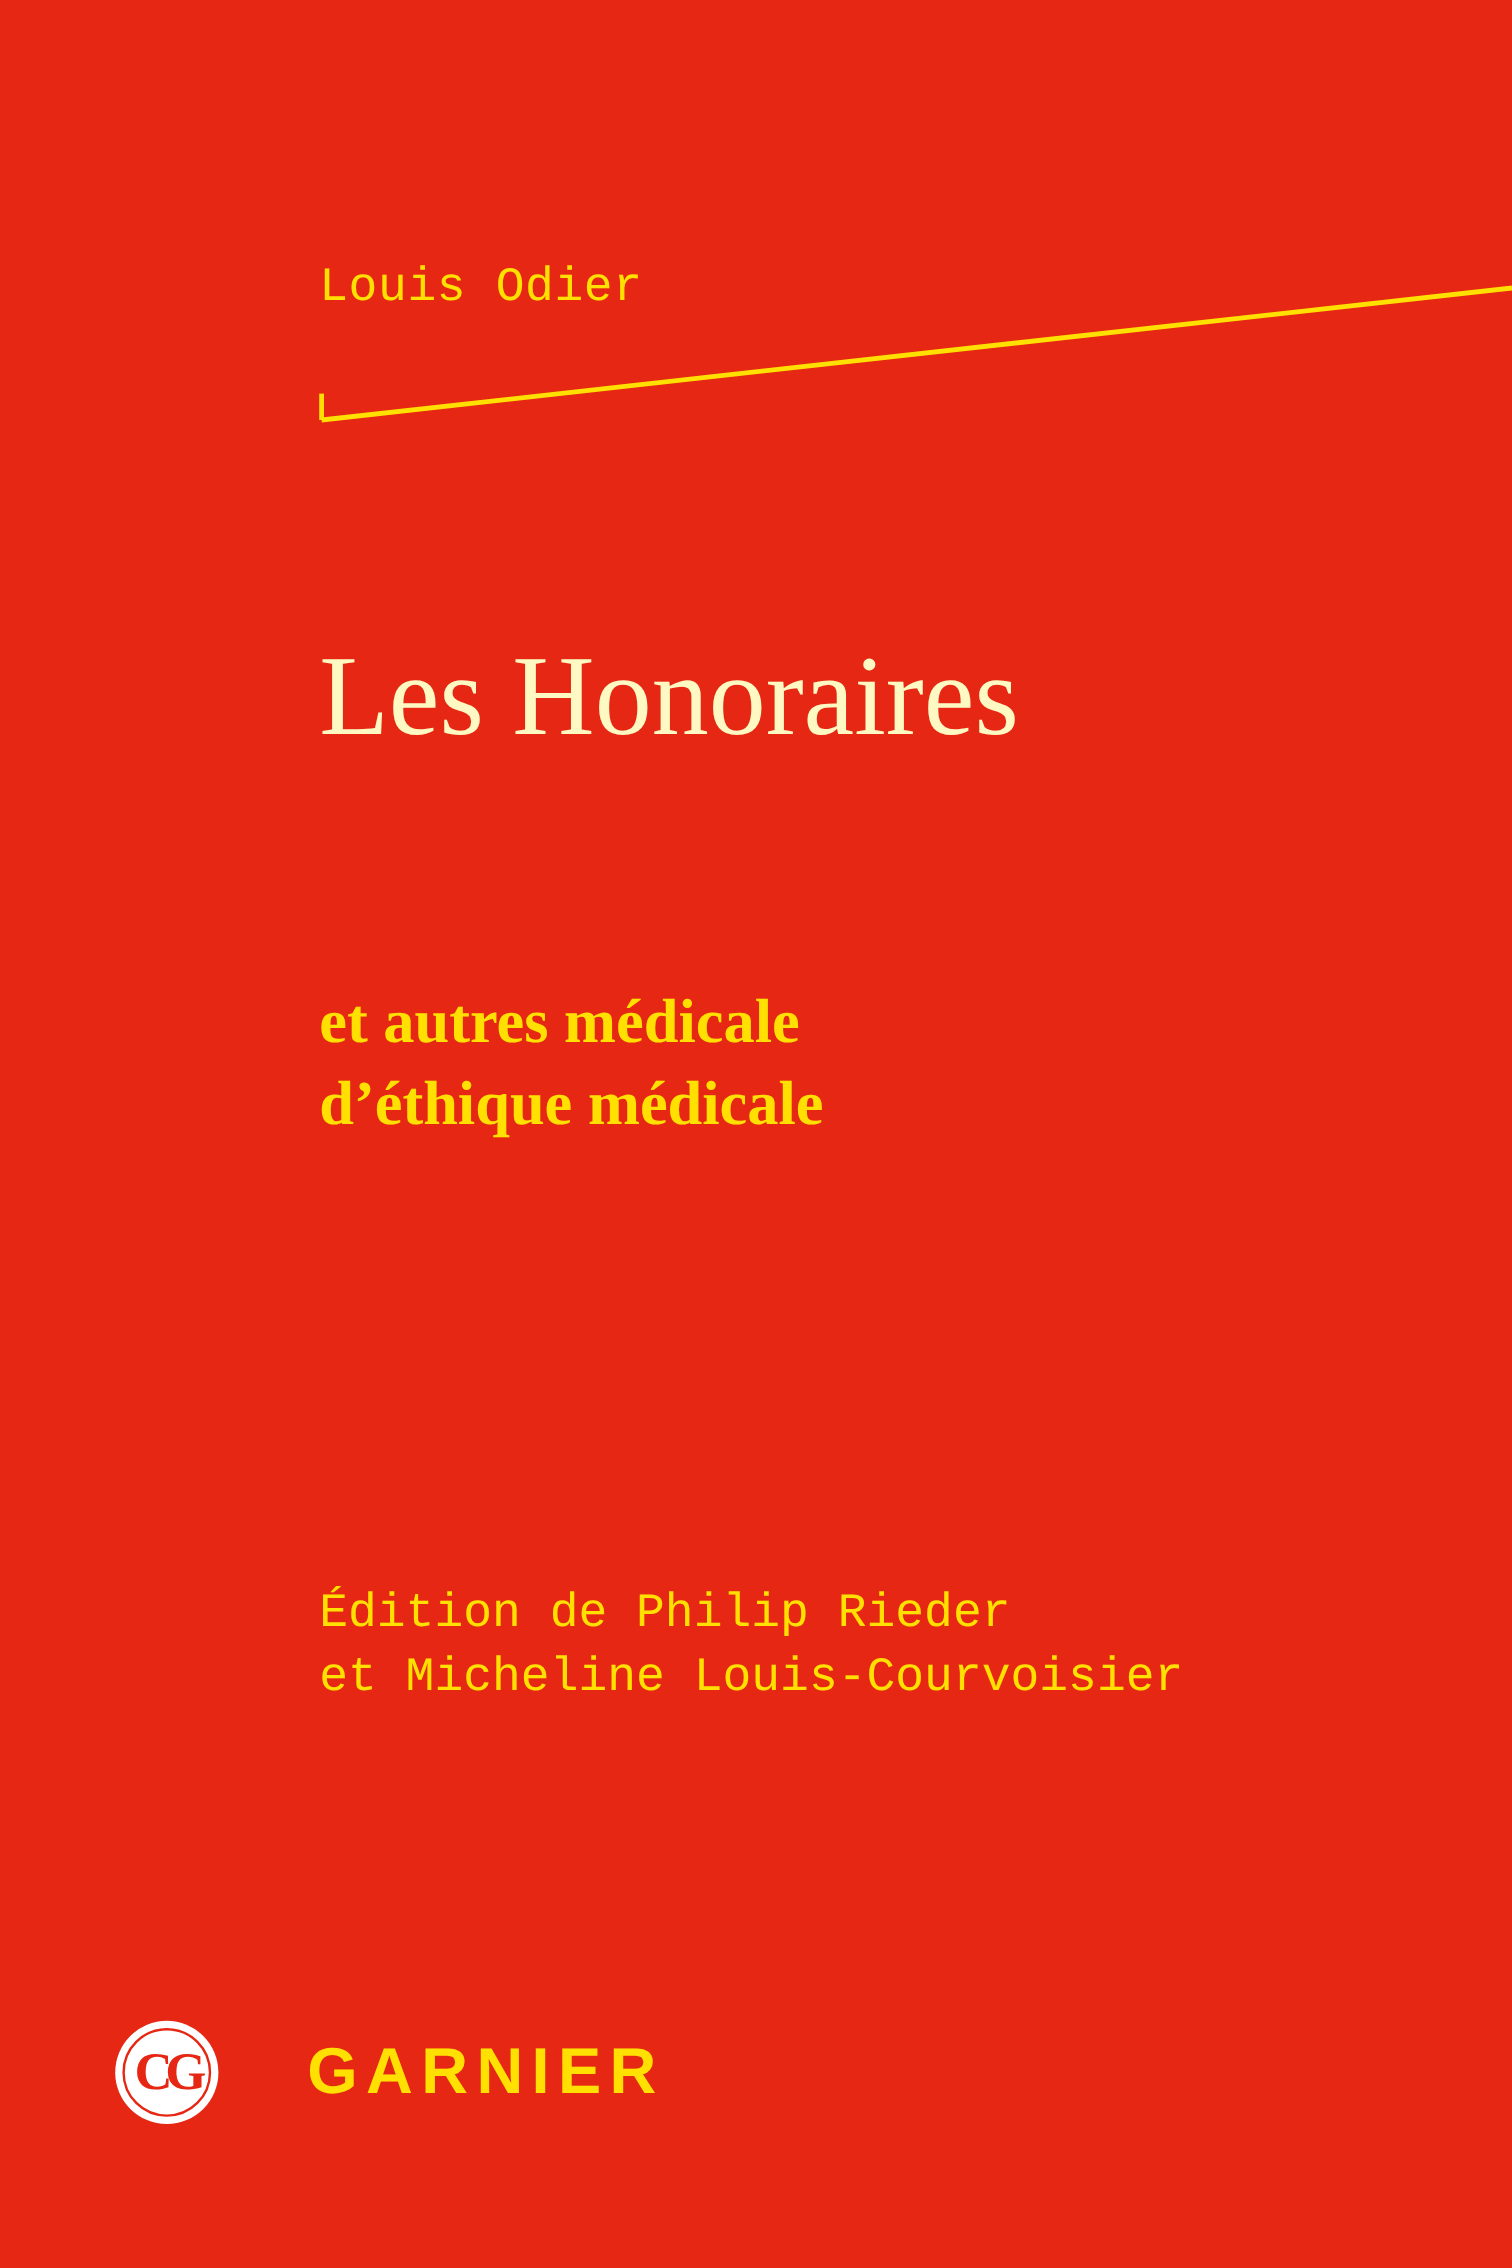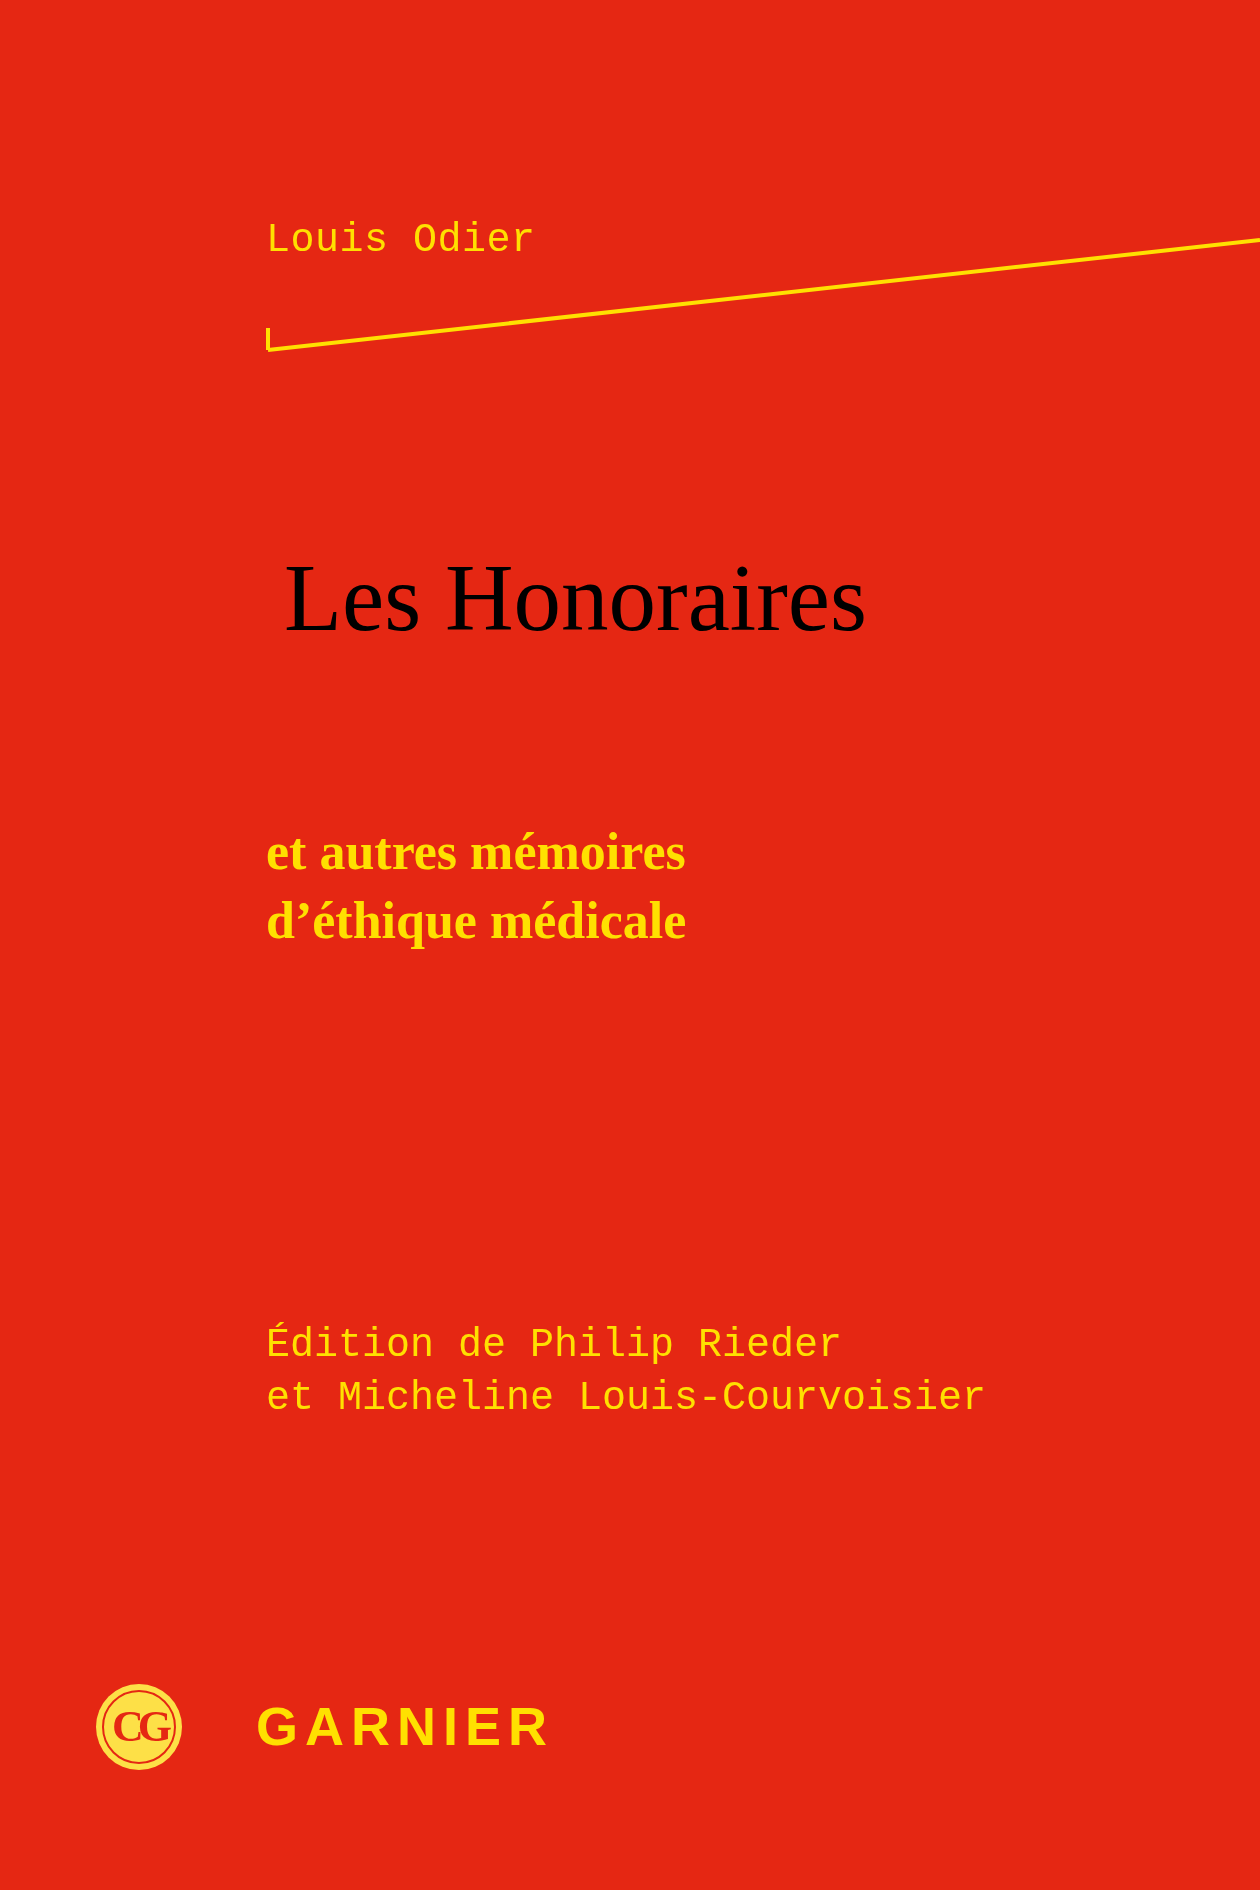--- a/index.html
+++ b/index.html
@@ -35,23 +35,23 @@
     height: 200px;
   }
 
   .title {
     position: absolute;
     left: 266px;
     top: 520px;
     width: 820px;
     font-size: 95px;
     line-height: 1.28;
-    color: #000000;
+    color: #fef9c3;
     font-weight: normal;
-    margin: 18px;
+    margin: 0;
   }
   .title-line { display: block; }
 
   .subtitle {
     position: absolute;
     left: 266px;
     top: 818px;
     width: 780px;
     font-size: 52px;
     line-height: 1.32;
@@ -76,21 +76,21 @@
     position: absolute;
     left: 96px;
     bottom: 120px;
     display: flex;
     align-items: center;
   }
   .logo-mark {
     width: 86px;
     height: 86px;
     border-radius: 50%;
-    background: #fde047;
+    background: #ffffff;
     position: relative;
     flex: 0 0 auto;
     margin-right: 74px;
   }
   .logo-mark .cg {
     position: absolute;
     left: 0; right: 0; top: 50%;
     transform: translateY(-50%);
     text-align: center;
     font-family: "Liberation Serif", serif;
@@ -136,21 +136,21 @@
   <svg class="rule-svg" viewBox="0 0 1260 200" preserveAspectRatio="none">
     <path d="M268 120 L1260 10" stroke="#ffe000" stroke-width="4" fill="none"></path>
     <path d="M268 120 L268 98" stroke="#ffe000" stroke-width="4" fill="none"></path>
   </svg>
 
   <h1 class="title">
     <span class="title-line">Les Honoraires</span>
   </h1>
 
   <h2 class="subtitle">
-    <span class="subtitle-line">et autres mémoires</span>
+    <span class="subtitle-line">et autres médicale</span>
     <span class="subtitle-line">d’éthique médicale</span>
   </h2>
 
   <div class="editors">
     <span class="editors-line">Édition de Philip Rieder</span>
     <span class="editors-line">et Micheline Louis-Courvoisier</span>
   </div>
 
   <div class="publisher">
     <div class="logo-mark">

